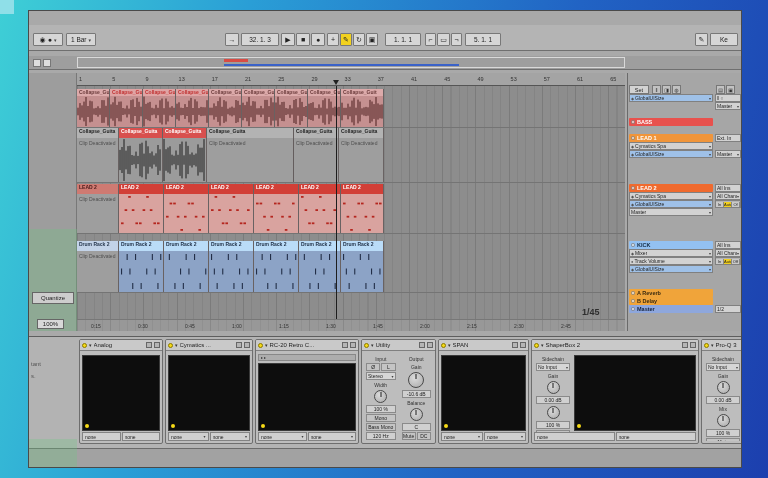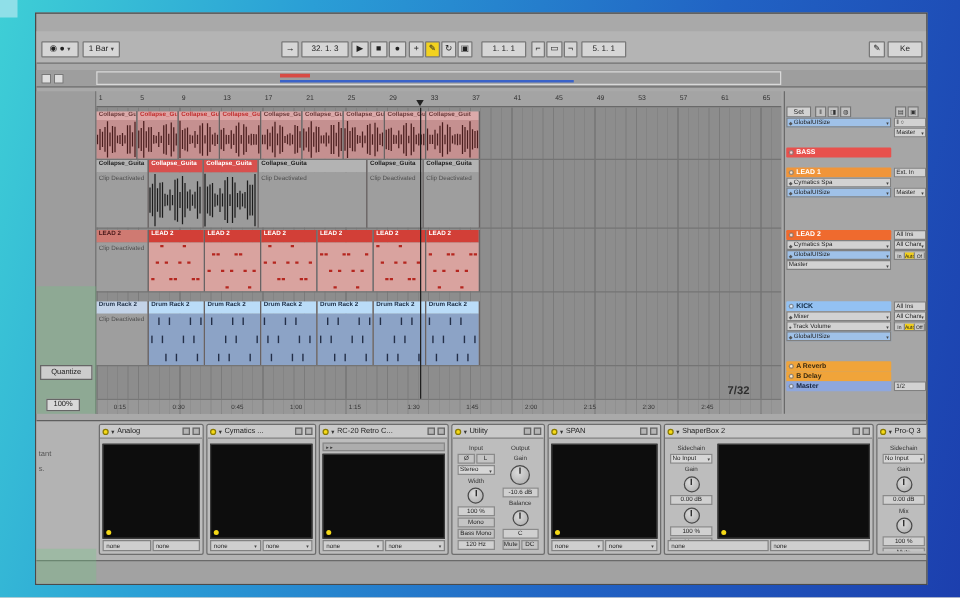--- a/index.html
+++ b/index.html
@@ -203,21 +203,21 @@
     <div class="q-amt">100%</div>
     <div class="frag" style="left:2px;top:350px">tant</div>
     <div class="frag" style="left:2px;top:362px">s.</div>
 
     <div class="arrange" id="arrange">
       <div class="lane-line" style="top:41px"></div>
       <div class="lane-line" style="top:96px"></div>
       <div class="lane-line" style="top:147px"></div>
       <div class="lane-line" style="top:206px"></div>
       <div class="playhead" style="left:259px"></div>
-      <div class="grid-label">7/32</div>
+      <div class="grid-label">1/45</div>
       <div class="time-ruler" id="time-ruler">
           <div class="tr-lbl" style="left: 14px;">0:15</div>
           <div class="tr-lbl" style="left: 61px;">0:30</div>
           <div class="tr-lbl" style="left: 108px;">0:45</div>
           <div class="tr-lbl" style="left: 155px;">1:00</div>
           <div class="tr-lbl" style="left: 202px;">1:15</div>
           <div class="tr-lbl" style="left: 249px;">1:30</div>
           <div class="tr-lbl" style="left: 296px;">1:45</div>
           <div class="tr-lbl" style="left: 343px;">2:00</div>
           <div class="tr-lbl" style="left: 390px;">2:15</div>

